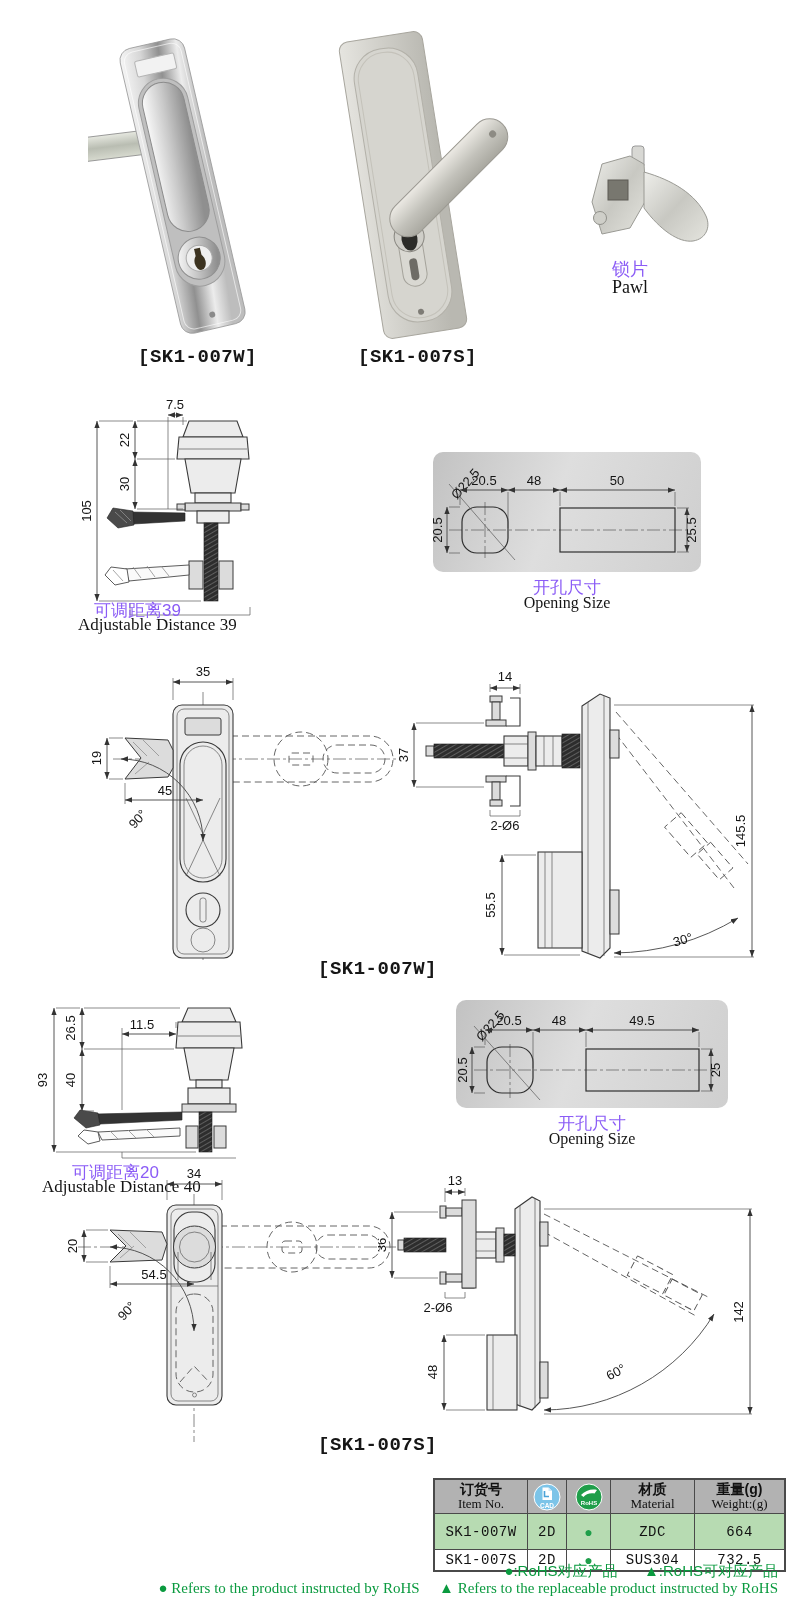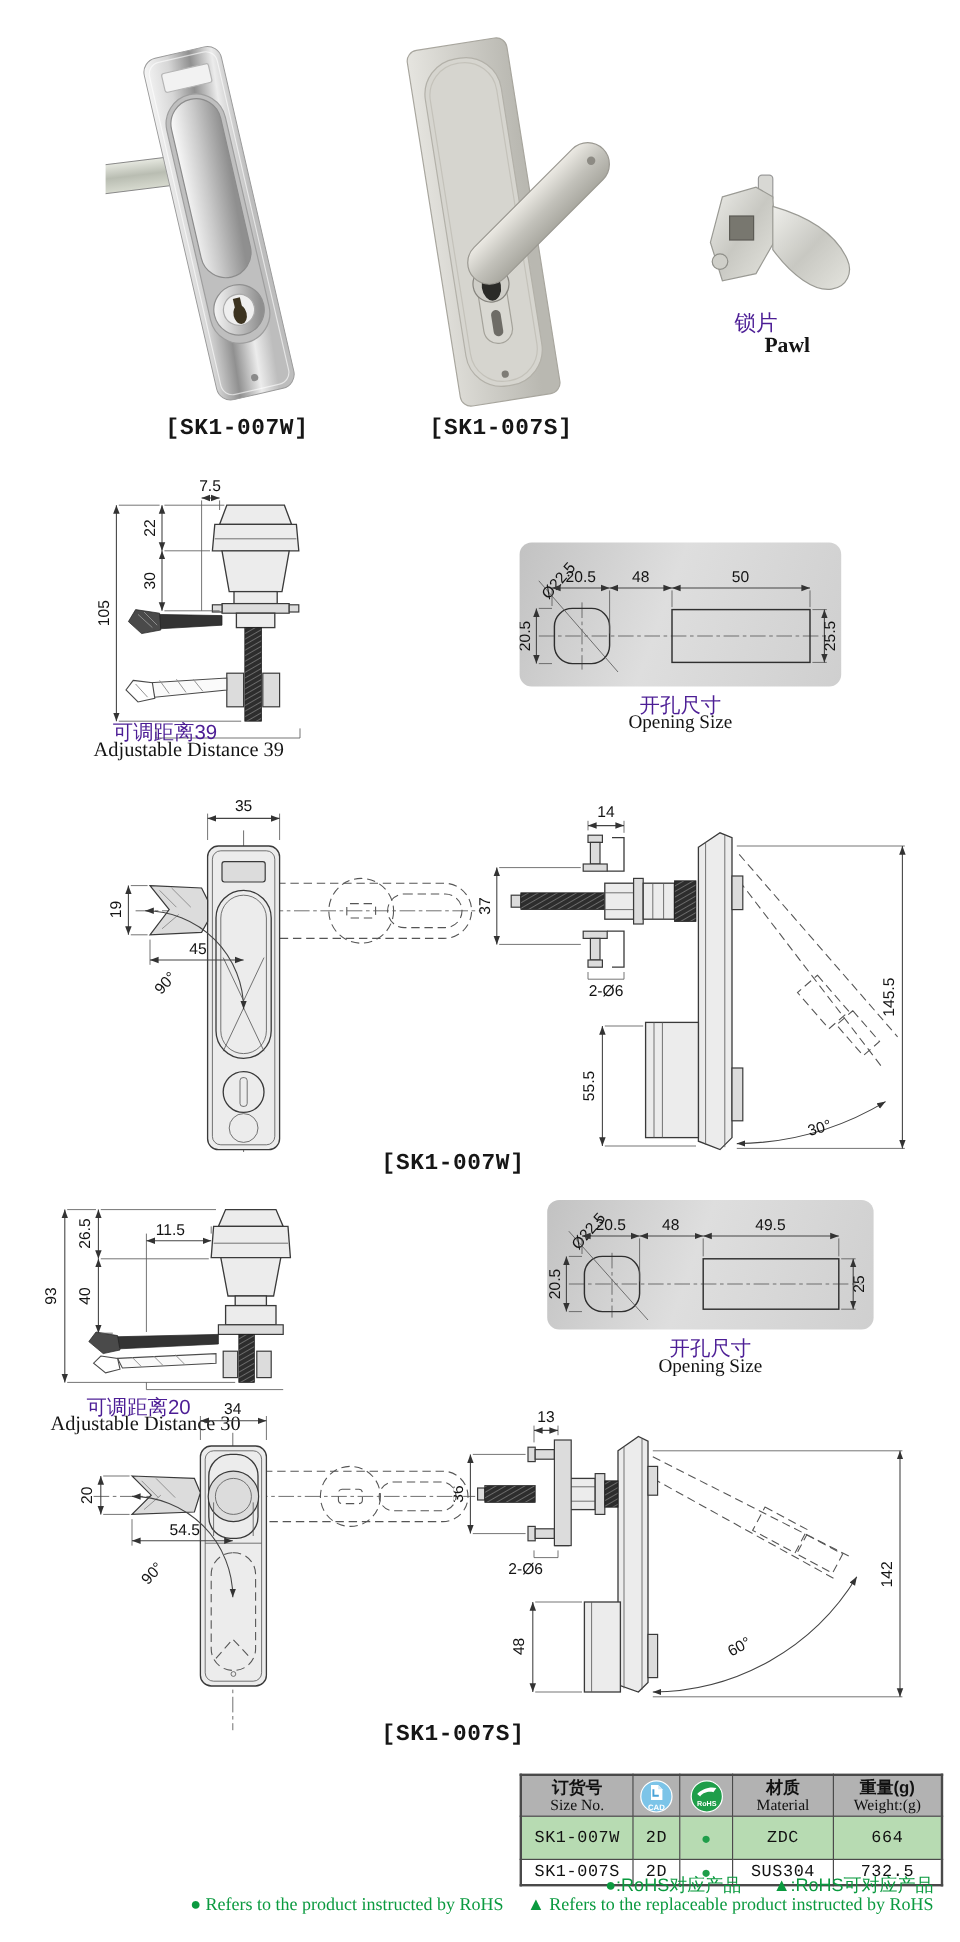--- a/index.html
+++ b/index.html
@@ -1,20 +1,20 @@
 <!DOCTYPE html>
 <html style="--green: #0a9a3f; --table-header-bg: #b2b2b2; --row-green: #b7dbb2; --cad-blue: #7cc4e8; --rohs-green: #1f9e4a; --line: #3a3a3a;"><head>
 <meta charset="utf-8">
 <style>
   html,body{margin:0;padding:0;background:#fff;}
   .page{position:relative;width:800px;height:1618px;background:#fff;overflow:hidden;
         font-family:"Liberation Sans",sans-serif;color:#111;}
   .abs{position:absolute;}
   .cap{font:700 19px "Liberation Mono",monospace;letter-spacing:.5px;color:#161616;}
-  .cn{font:16px "Liberation Sans",sans-serif;color:#4c1d95;}
+  .cn{font:16px "Liberation Sans",sans-serif;color:#8b5cf6;}
   .ens{font:17px "Liberation Serif",serif;color:#141414;}
   .graybox{border-radius:10px;background:linear-gradient(110deg,#c2c2c2,#dedede 45%,#cfcfcf);}
   
   .ln{fill:none;stroke:#3a3a3a;stroke-width:1.1;}
   .fl{fill:#ececec;stroke:#3a3a3a;stroke-width:1.1;}
   .fl2{fill:#dcdcdc;stroke:#3a3a3a;stroke-width:1;}
   .thin{fill:none;stroke:#5a5a5a;stroke-width:.7;}
   .dim{fill:none;stroke:#444;stroke-width:.9;}
   .ext{fill:none;stroke:#5a5a5a;stroke-width:.7;}
   .cl{fill:none;stroke:#6a6a6a;stroke-width:.8;stroke-dasharray:13 3 3 3;}
@@ -118,21 +118,21 @@
     <rect x="60" y="4" width="12" height="22" rx="3" fill="#d8d8d4" stroke="#999"></rect>
     <path d="M30,22 L58,14 L72,22 L74,58 L58,86 L30,92 L20,60 Z" fill="url(#gp1)" stroke="#9a9a94"></path>
     <rect x="36" y="38" width="20" height="20" fill="#78776f" stroke="#5c5b55"></rect>
     <circle cx="28" cy="76" r="6.5" fill="#cfcfc9" stroke="#90908a"></circle>
     <path d="M72,30 C100,38 124,52 134,74 C139,85 134,97 121,99 C107,101 88,88 72,66 Z" fill="url(#gp1)" stroke="#9a9a94"></path>
   </svg>
 
   <div class="abs cap" style="left:138px;top:346px;width:145px;">[SK1-007W]</div>
   <div class="abs cap" style="left:358px;top:346px;width:145px;">[SK1-007S]</div>
   <div class="abs cn" style="left:585px;top:257px;width:90px;text-align:center;font-size:18px;">锁片</div>
-  <div class="abs ens" style="left:585px;top:277px;width:90px;text-align:right;font-size:18px;font-weight:bold;">Pawl</div>
+  <div class="abs ens" style="left:585px;top:277px;width:90px;text-align:center;font-size:18px;">Pawl</div>
 
   <svg class="abs" style="left:35px;top:385px;" width="290" height="250" viewBox="0 0 290 250">
     <defs>
       <pattern id="thr1" width="4" height="4" patternUnits="userSpaceOnUse" patternTransform="rotate(60)">
         <rect width="4" height="4" fill="#2d2d2d"></rect>
           <line x1="0" y1="0" x2="0" y2="4" stroke="#878787" stroke-width="1.1"></line>
       </pattern>
       <marker id="ar1" markerWidth="9" markerHeight="7" refX="8" refY="3.5" orient="auto-start-reverse">
         <path d="M0,0.5 L8,3.5 L0,6.5 Z" fill="#333"></path>
       </marker>
@@ -400,21 +400,21 @@
     <text class="dt" transform="translate(45,46) rotate(-90)" text-anchor="middle">26.5</text>
     <line class="dim" x1="52" y1="67" x2="52" y2="129" marker-start="url(#ar5)" marker-end="url(#ar5)"></line>
     <text class="dt" transform="translate(45,98) rotate(-90)" text-anchor="middle">40</text>
     <line class="ext" x1="26" y1="26" x2="50" y2="26"></line>
     <line class="ext" x1="26" y1="170" x2="166" y2="170"></line>
     <line class="dim" x1="24" y1="26" x2="24" y2="170" marker-start="url(#ar5)" marker-end="url(#ar5)"></line>
     <text class="dt" transform="translate(17,98) rotate(-90)" text-anchor="middle">93</text>
     <polyline class="ext" points="92,170 92,176 206,176"></polyline>
   </svg>
   <div class="abs cn" style="left:72px;top:1161px;font-size:17px;">可调距离20</div>
-  <div class="abs ens" style="left:42px;top:1177px;">Adjustable Distance 30</div>
+  <div class="abs ens" style="left:42px;top:1177px;">Adjustable Distance 40</div>
 
   <div class="abs graybox" style="left:456px;top:1000px;width:272px;height:108px;">
     <svg width="272" height="108" viewBox="0 0 272 108">
       <defs>
         <marker id="ar6" markerWidth="9" markerHeight="7" refX="8" refY="3.5" orient="auto-start-reverse">
           <path d="M0,0.5 L8,3.5 L0,6.5 Z" fill="#333"></path>
         </marker>
       </defs>
       <line class="cl" x1="18" y1="70" x2="262" y2="70"></line>
       <line class="cl" x1="54" y1="44" x2="54" y2="98"></line>
@@ -566,21 +566,21 @@
     <text class="dt" transform="translate(240,224) rotate(-28)" text-anchor="middle">60°</text>
   </svg>
 
   <div class="abs cap" style="left:318px;top:1434px;width:160px;">[SK1-007S]</div>
 
   <table class="spec abs" style="left:433px;top:1478px;">
     <tbody>
         <tr>
       <th style="width:92px;height:33px;">
         <span class="hcn">订货号</span>
-        <span class="hen">Size No.</span>
+        <span class="hen">Item No.</span>
       </th>
       <th style="width:38px;">
         <svg width="28" height="28" viewBox="0 0 28 28" style="vertical-align:middle;">
           <circle cx="14" cy="14" r="13" fill="var(--cad-blue,#7cc4e8)" stroke="#fff" stroke-width="1"></circle>
           <path d="M9.5,4.5 h6 l3.5,3.5 v9 h-9.5 z" fill="#fff"></path>
           <path d="M15.5,4.5 l3.5,3.5 h-3.5 z" fill="#cfe9f8"></path>
           <path d="M11.5,8 v5.5 h4.5" stroke="#4aa3d8" stroke-width="1.6" fill="none"></path>
           <text x="14" y="25" text-anchor="middle" font-size="6.5" font-weight="bold" fill="#fff" font-family="Liberation Sans, sans-serif">CAD</text>
         </svg>
       </th>

